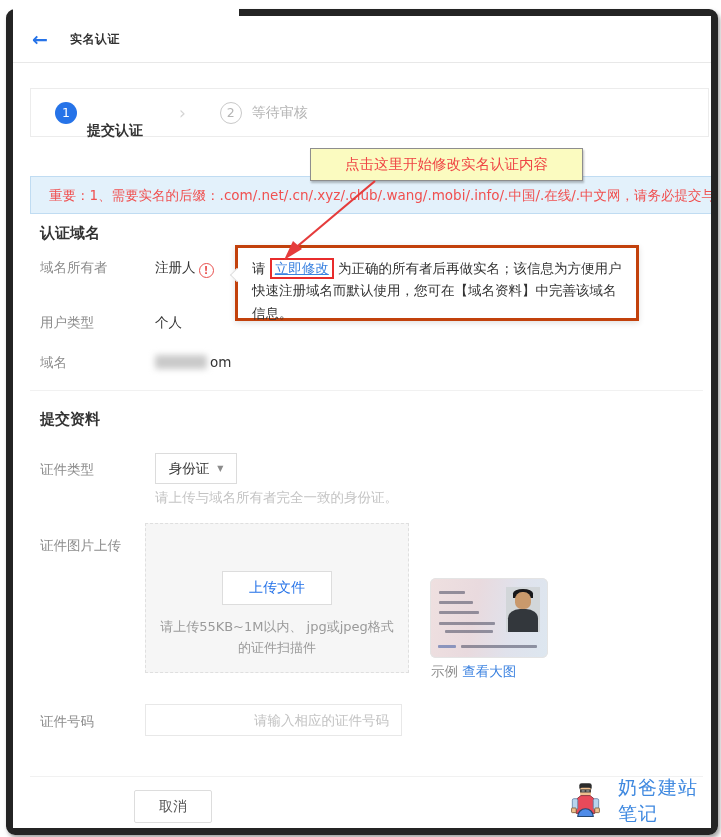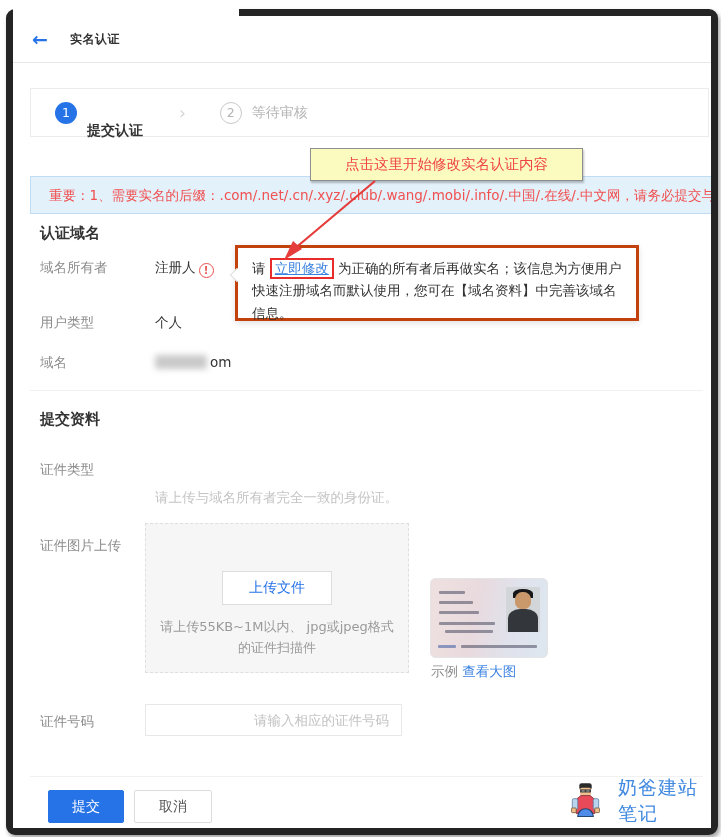--- a/index.html
+++ b/index.html
@@ -172,20 +172,24 @@
 
     <div class="row-label" style="top:290px">域名</div>
     <div class="blur-bar" style="left:142px; top:291px; width:52px; height:14px;"></div>
     <div class="row-value" style="left:197px; top:290px">om</div>
 
     <div class="divider" style="top:326px"></div>
 
     <div class="sec-title" style="top:346px">提交资料</div>
 
     <div class="row-label" style="top:397px">证件类型</div>
+    <div class="dropdown">
+      <span>身份证</span>
+      <span class="caret">▼</span>
+    </div>
     <div class="hint">请上传与域名所有者完全一致的身份证。</div>
 
     <div class="row-label" style="top:473px">证件图片上传</div>
     <div class="upload-box">
       <button class="upload-btn">上传文件</button>
       <div class="upload-hint">请上传55KB~1M以内、 jpg或jpeg格式的证件扫描件</div>
     </div>
 
     <div class="idcard">
       <div class="card-line" style="left:9px; top:13px; width:26px;"></div>
@@ -204,21 +208,20 @@
     <div class="caption">
       <span>示例</span>
       <a>查看大图</a>
     </div>
 
     <div class="row-label" style="top:649px">证件号码</div>
     <input class="cert-input" type="text" placeholder="请输入相应的证件号码" style="">
 
     <div class="divider" style="top:712px"></div>
 
-    <button class="btn btn-submit">提交</button>
     <button class="btn btn-cancel">取消</button>
 
     <div class="watermark">
       <svg width="40" height="48" viewBox="0 0 40 48">
         <rect x="12" y="1" width="16" height="9" rx="3" fill="#2b2b2b"></rect>
         <rect x="13" y="7" width="14" height="10" rx="2" fill="#f0c08f"></rect>
         <rect x="13" y="9" width="14" height="4" fill="#3d3d3d"></rect>
         <rect x="15" y="10" width="4" height="2" fill="#8a8a8a"></rect>
         <rect x="21" y="10" width="4" height="2" fill="#8a8a8a"></rect>
         <path d="M8 22 L14 17 L26 17 L32 22 L32 40 L8 40 Z" fill="#e84a5a" stroke="#73232c" stroke-width="1"></path>

